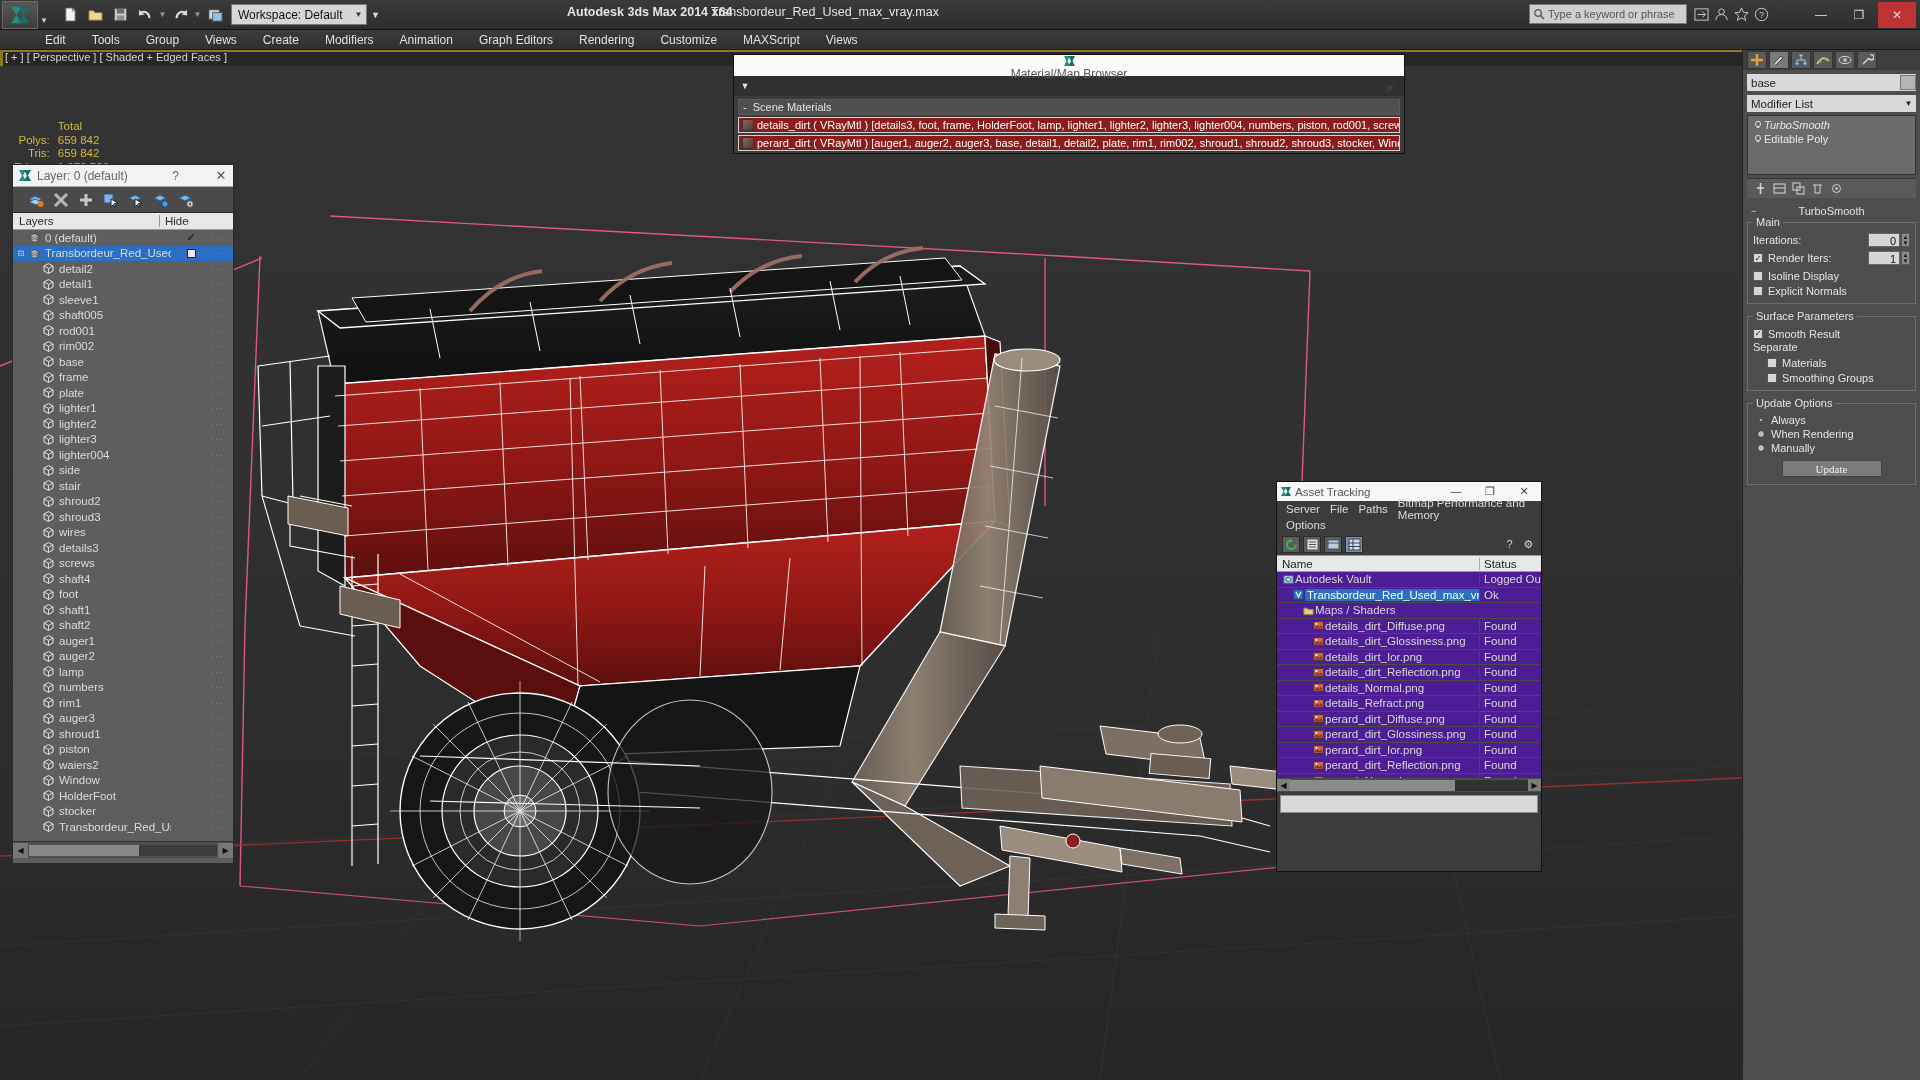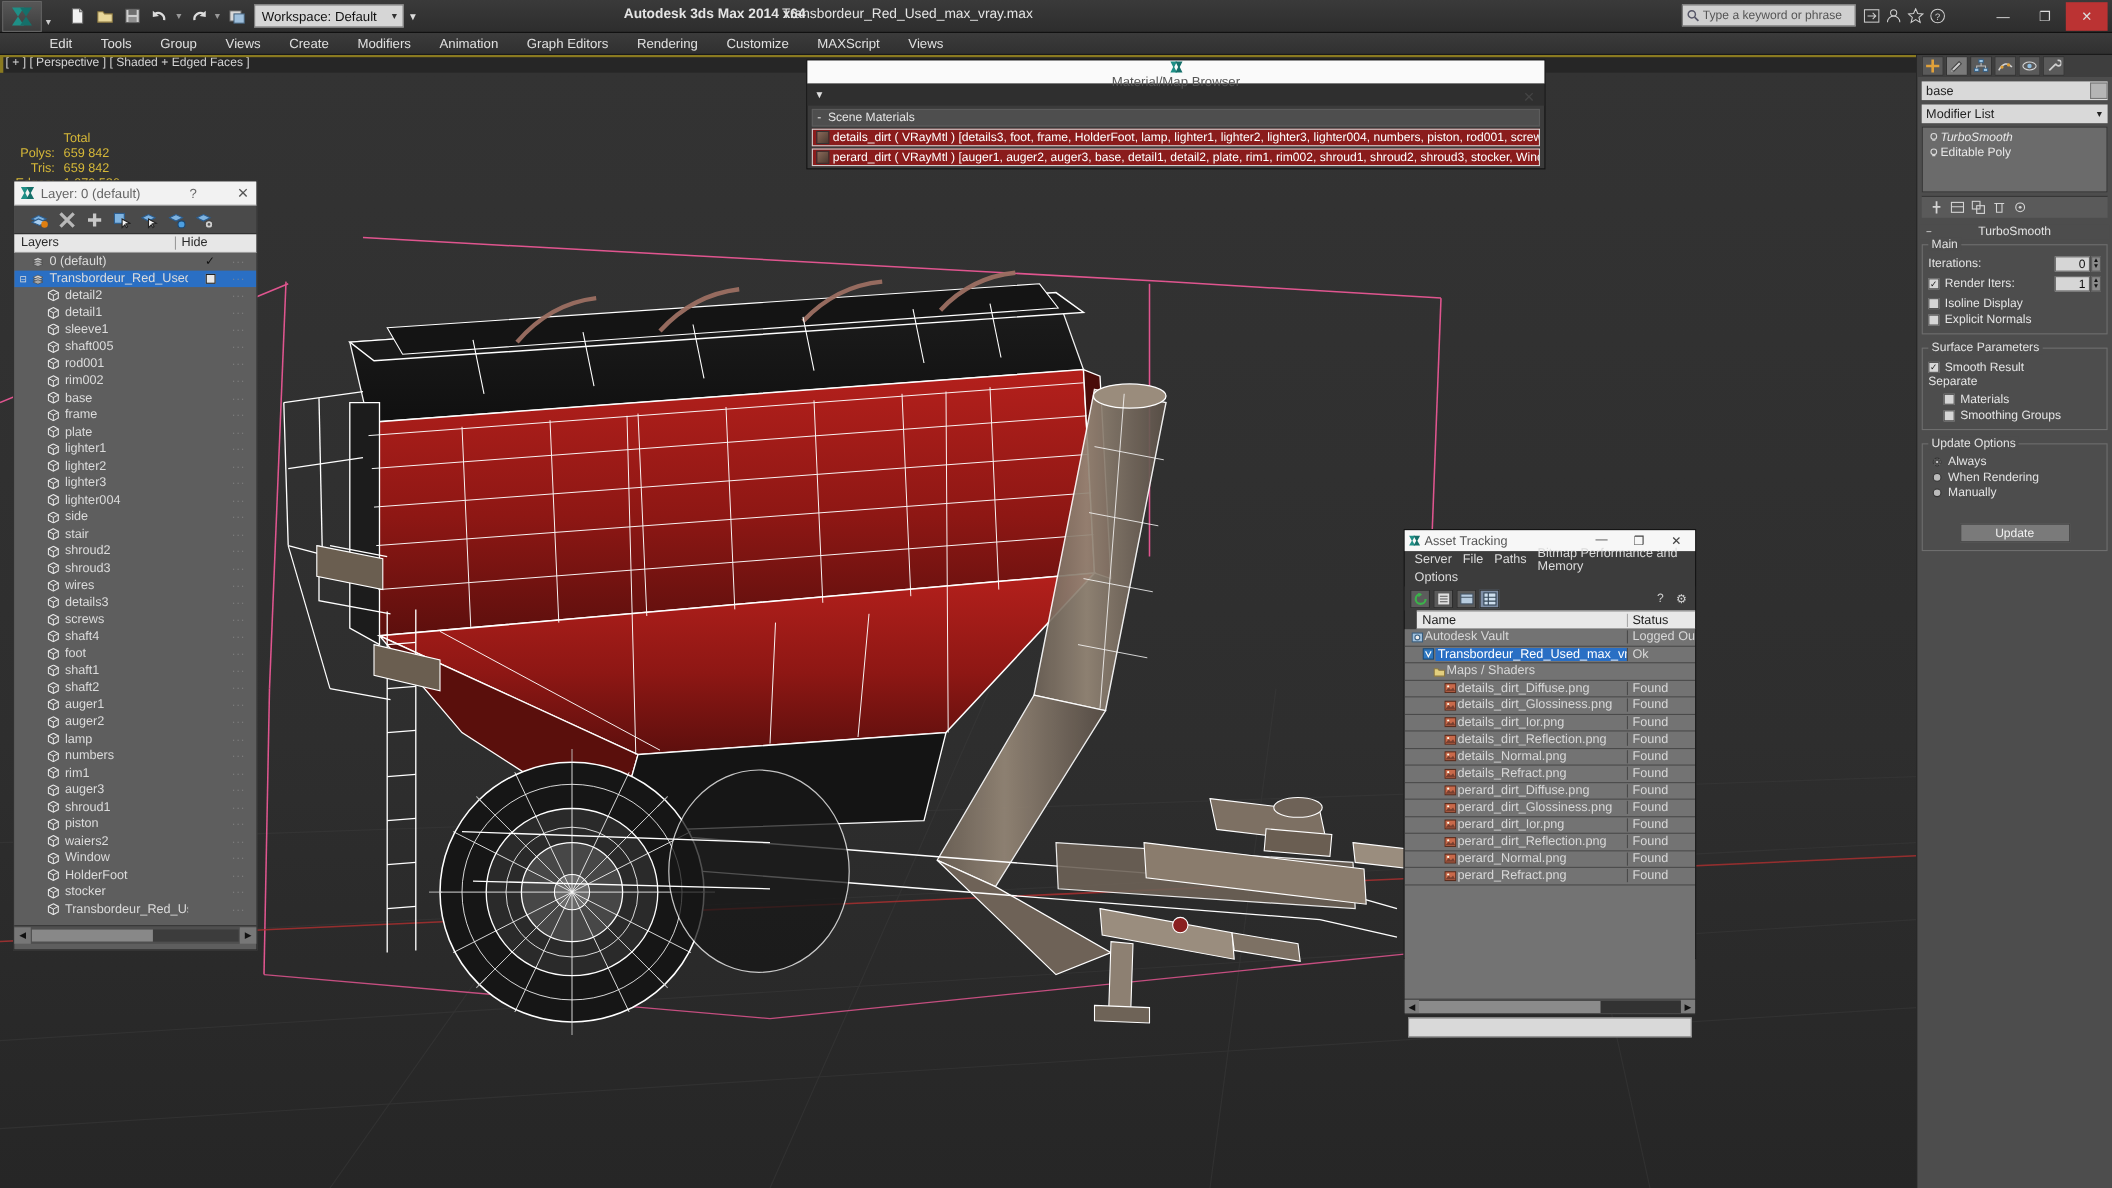--- a/index.html
+++ b/index.html
@@ -165,23 +165,23 @@
     display:flex; flex-direction:column; align-items:center; justify-content:space-around;
     font-size:6px; color:#111; border:1px solid #5a5a5a; }
   .cbx { display:flex; align-items:center; font-size:11px; color:#e4e4e4; height:15px; }
   .cbx .box { width:10px; height:10px; background:#d6d6d6; border:1px solid #555; margin-right:5px;
     display:flex; align-items:center; justify-content:center; color:#111; font-size:8px; }
   .cbx.ind { padding-left:14px; }
   .radio { display:flex; align-items:center; font-size:11px; color:#e4e4e4; height:14px; padding-left:4px; }
   .radio .dot { width:8px; height:8px; border-radius:50%; border:1px solid #333;
     background:#bbb; margin-right:6px; }
   .radio .dot.on { background:#d8d8d8; box-shadow:inset 0 0 0 2px #4d4d4d, inset 0 0 0 3px #d8d8d8; }
-  .btnwide { margin:21px auto 2px auto; width:100px; height:17px; background:#7a7a7a;
+  .btnwide { margin:5px auto 2px auto; width:100px; height:17px; background:#7a7a7a;
     border:1px solid #444; color:#f0f0f0; font-size:11px; display:flex;
-    align-items:center; justify-content:center; }
+    align-items:center; justify-content:center;font-family:Liberation Serif, serif; }
 
   
   .assettrack { position:absolute; left:1276px; top:481px; width:266px; height:391px;
     background:#3c3c3c; border:1px solid #111; }
   .at-title { height:19px; background:#f7f7f7; display:flex; align-items:center; }
   .at-title .ico { width:18px; display:flex; align-items:center; justify-content:center; }
   .at-title .ico svg { width:12px; height:11px; }
   .at-title .txt { font-size:11.5px; color:#555; }
   .at-title .btns { margin-left:auto; display:flex; }
   .at-title .btns span { width:34px; text-align:center; color:#444; font-size:11px; }
@@ -193,24 +193,24 @@
   .at-tools { height:22px; background:#3c3c3c; display:flex; align-items:center;
     gap:3px; padding-left:5px; }
   .at-tools .ab { width:18px; height:17px; background:#5c5c5c; border:1px solid #2c2c2c;
     display:flex; align-items:center; justify-content:center; }
   .at-tools .ab.on { background:#7f8fa6; }
   .at-tools .ab svg { width:13px; height:13px; }
   .at-tools .right { margin-left:auto; display:flex; gap:4px; padding-right:5px; }
   .at-tools .right .ab2 { width:15px; height:15px; display:flex; align-items:center; justify-content:center;
     color:#cfcfcf; font-size:11px; }
   .at-head { height:17px; background:#e8e8e8; display:flex; align-items:center;
-    font-size:11.5px; color:#1c1c1c; border-top:1px solid #999; border-bottom:1px solid #999;margin-left:11px; }
+    font-size:11.5px; color:#1c1c1c; border-top:1px solid #999; border-bottom:1px solid #999; }
   .at-head .h1 { flex:1; padding-left:5px; }
   .at-head .h2 { width:62px; border-left:1px solid #aaa; padding-left:4px; }
-  .at-list { height:336px; background:#737373; overflow:hidden; }
+  .at-list { height:206px; background:#4c1d95; overflow:hidden; }
   .arow { height:15.5px; display:flex; align-items:center; font-size:11.5px; color:#d8d8d8;
     border-bottom:1px solid #4a4a4a; }
   .arow .nmwrap { flex:1; display:flex; align-items:center; overflow:hidden; white-space:nowrap; }
   .arow .st { width:62px; border-left:1px solid #4a4a4a; padding-left:4px; color:#d8d8d8;
     white-space:nowrap; overflow:hidden; }
   .arow .ic { width:14px; display:flex; align-items:center; justify-content:center; flex:none; }
   .arow .ic svg { width:11px; height:11px; }
   .arow.lvl1 { padding-left:4px; }
   .arow.lvl2 { padding-left:14px; }
   .arow.lvl3 { padding-left:24px; }

